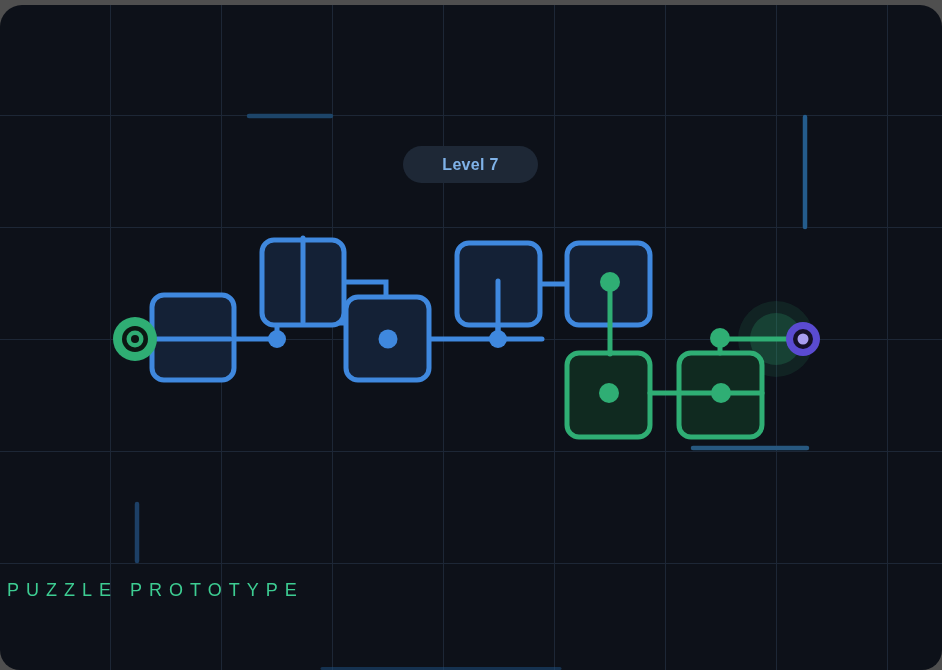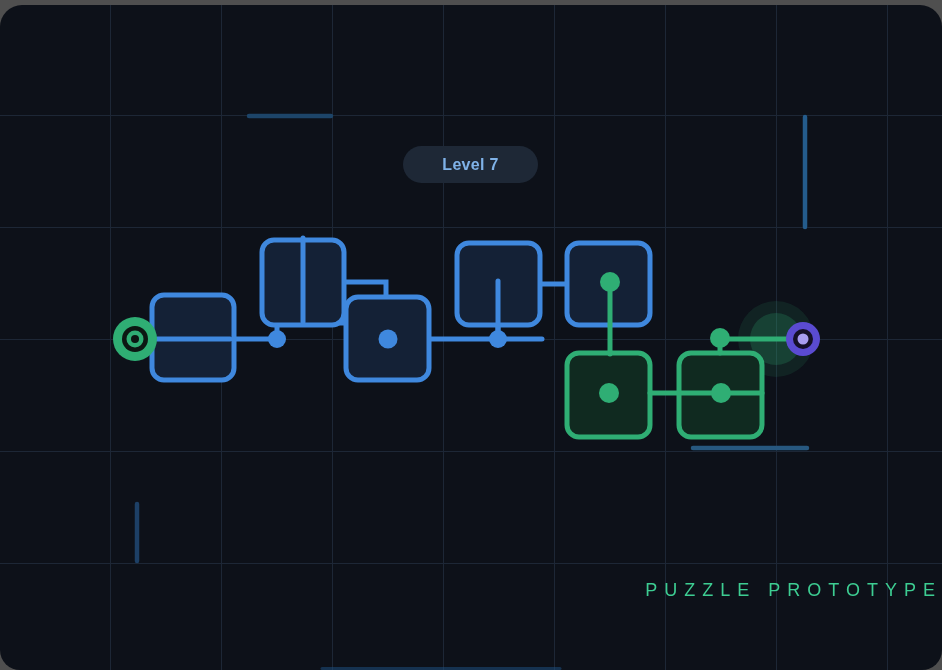--- a/index.html
+++ b/index.html
@@ -43,21 +43,21 @@
   }
   .title{
     position:absolute;left:0;top:489px;width:942px;margin:0;
     text-align:center;
     color:var(--title-color,#f8fafc);
     font-size:53px;font-weight:700;letter-spacing:-1.5px;
     line-height:1.15;
   }
   .subtitle{
     position:absolute;left:0;top:580px;width:942px;
-    text-align:right;
+    text-align:left;
     color:var(--subtitle-color,#3dcd92);
     font-size:18px;font-weight:400;letter-spacing:7px;text-indent:7px;
   }
 </style>
 </head>
 <body>
 
 <div class="stage">
   <div class="card">
     <div class="content">

